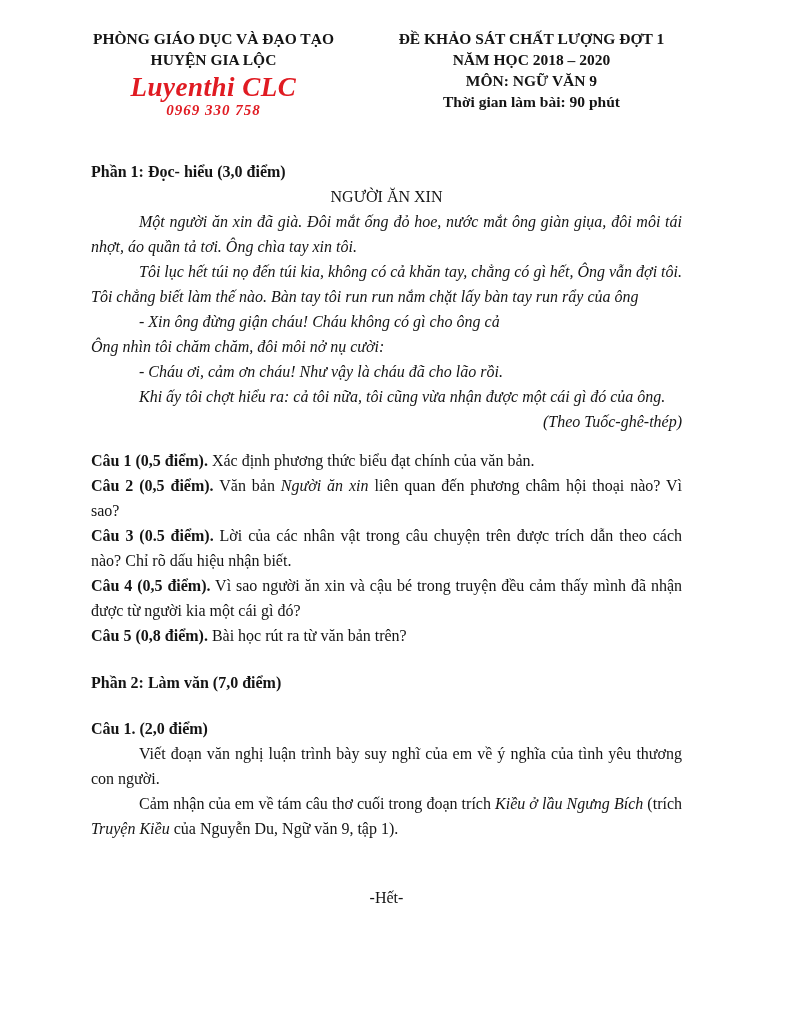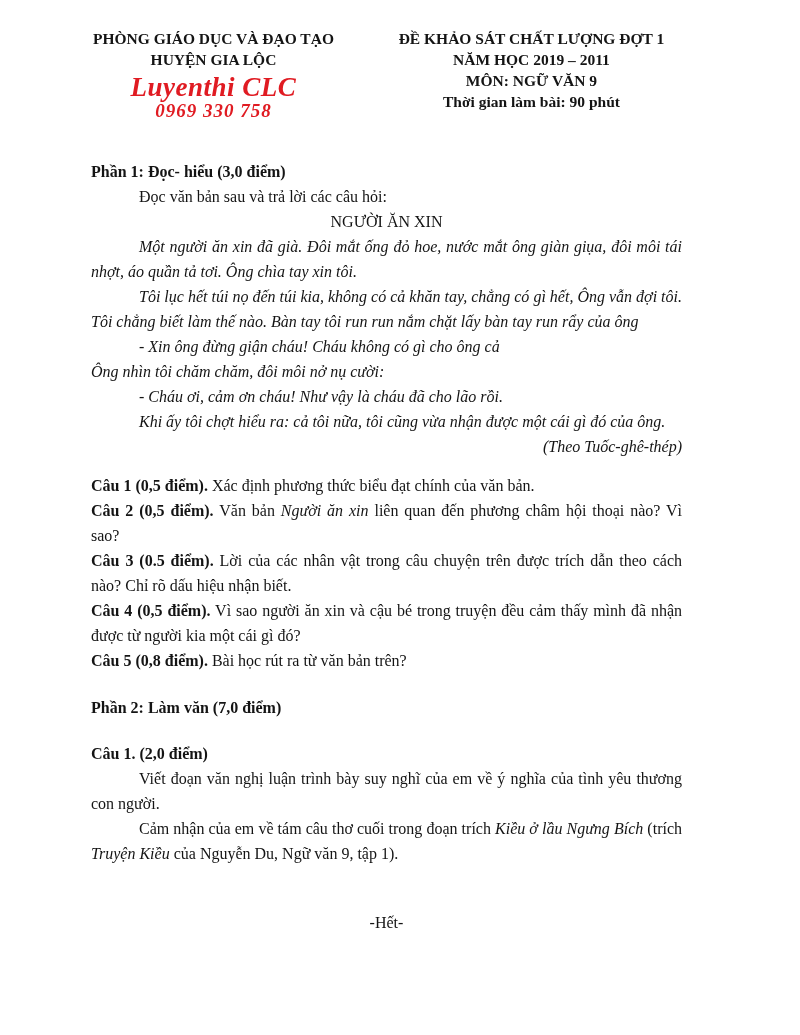--- a/index.html
+++ b/index.html
@@ -37,21 +37,21 @@
     font-style:italic;
     font-size:27px;
     line-height:30px;
     letter-spacing:0.5px;
     margin-top:2px;
   }
   .brand-phone{
     color:var(--logo-red);
     font-weight:bold;
     font-style:italic;
-    font-size:19px;
+    font-size:15px;
     line-height:17px;
     letter-spacing:1px;
     text-align:center;
   }
 
   
   .content{
     padding:0 82px 0 91px;
     font-size:16px;
     line-height:25px;
@@ -82,30 +82,29 @@
 
   <div class="doc-header">
     <div class="hdr-left">
       <div class="hdr-line">PHÒNG GIÁO DỤC VÀ ĐẠO TẠO</div>
       <div class="hdr-line">HUYỆN GIA LỘC</div>
       <div class="brand-logo">Luyenthi CLC</div>
       <div class="brand-phone">0969 330 758</div>
     </div>
     <div class="hdr-right">
       <div class="hdr-line">ĐỀ KHẢO SÁT CHẤT LƯỢNG ĐỢT 1</div>
-      <div class="hdr-line">NĂM HỌC 2019 – 2011</div>
+      <div class="hdr-line">NĂM HỌC 2018 – 2020</div>
       <div class="hdr-line">MÔN: NGỮ VĂN 9</div>
       <div class="hdr-line">Thời gian làm bài: 90 phút</div>
     </div>
   </div>
 
   <div class="content">
 
     <div class="sec-heading">Phần 1: Đọc- hiểu (3,0 điểm)</div>
-    <div class="intro">Đọc văn bản sau và trả lời các câu hỏi:</div>
     <div class="passage-title">NGƯỜI ĂN XIN</div>
 
     <div class="passage">
       <p class="ind">Một người ăn xin đã già. Đôi mắt ống đỏ hoe, nước mắt ông giàn giụa, đôi môi tái nhợt, áo quần tả tơi. Ông chìa tay xin tôi.</p>
       <p class="ind">Tôi lục hết túi nọ đến túi kia, không có cả khăn tay, chẳng có gì hết, Ông vẫn đợi tôi. Tôi chẳng biết làm thế nào. Bàn tay tôi run run nắm chặt lấy bàn tay run rẩy của ông</p>
       <p class="ind">- Xin ông đừng giận cháu! Cháu không có gì cho ông cả</p>
       <p>Ông nhìn tôi chăm chăm, đôi môi nở nụ cười:</p>
       <p class="ind">- Cháu ơi, cảm ơn cháu! Như vậy là cháu đã cho lão rồi.</p>
       <p class="ind">Khi ấy tôi chợt hiểu ra: cả tôi nữa, tôi cũng vừa nhận được một cái gì đó của ông.</p>
       <p class="src">(Theo Tuốc-ghê-thép)</p>

